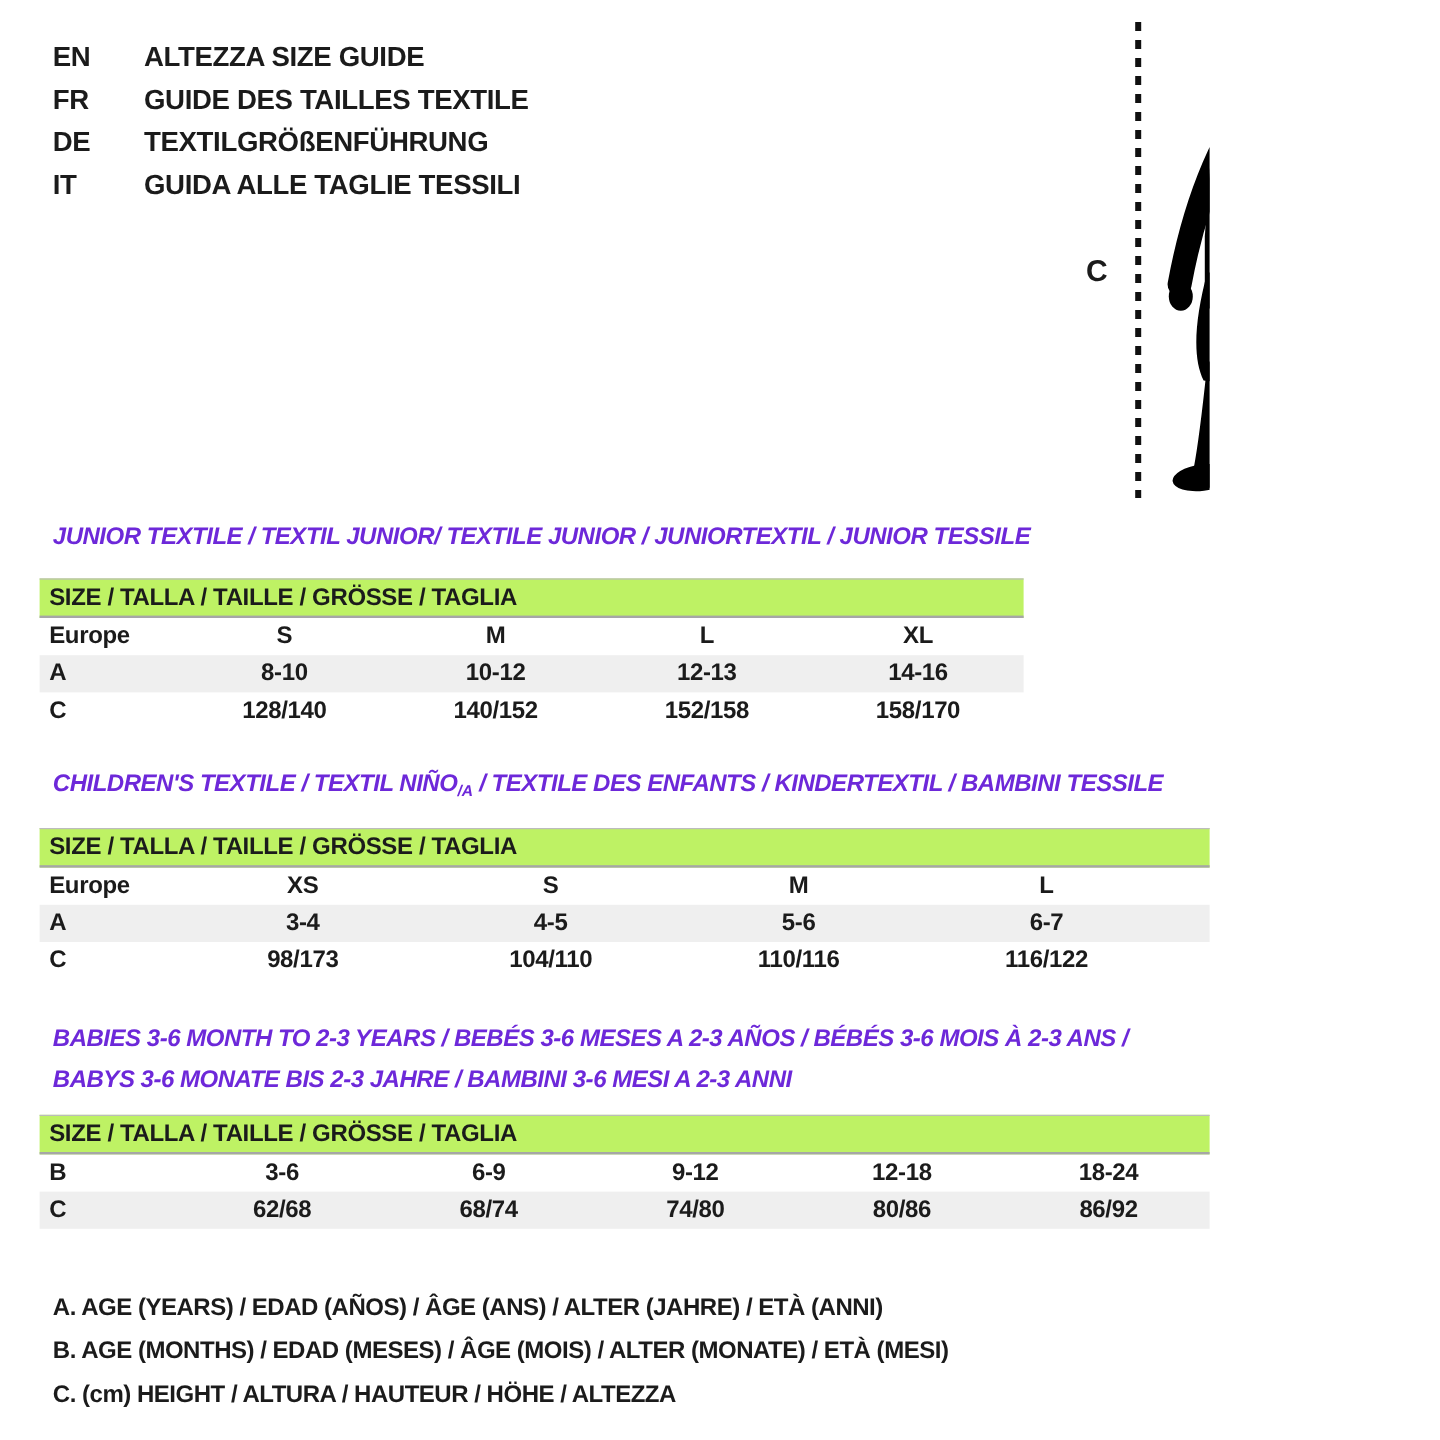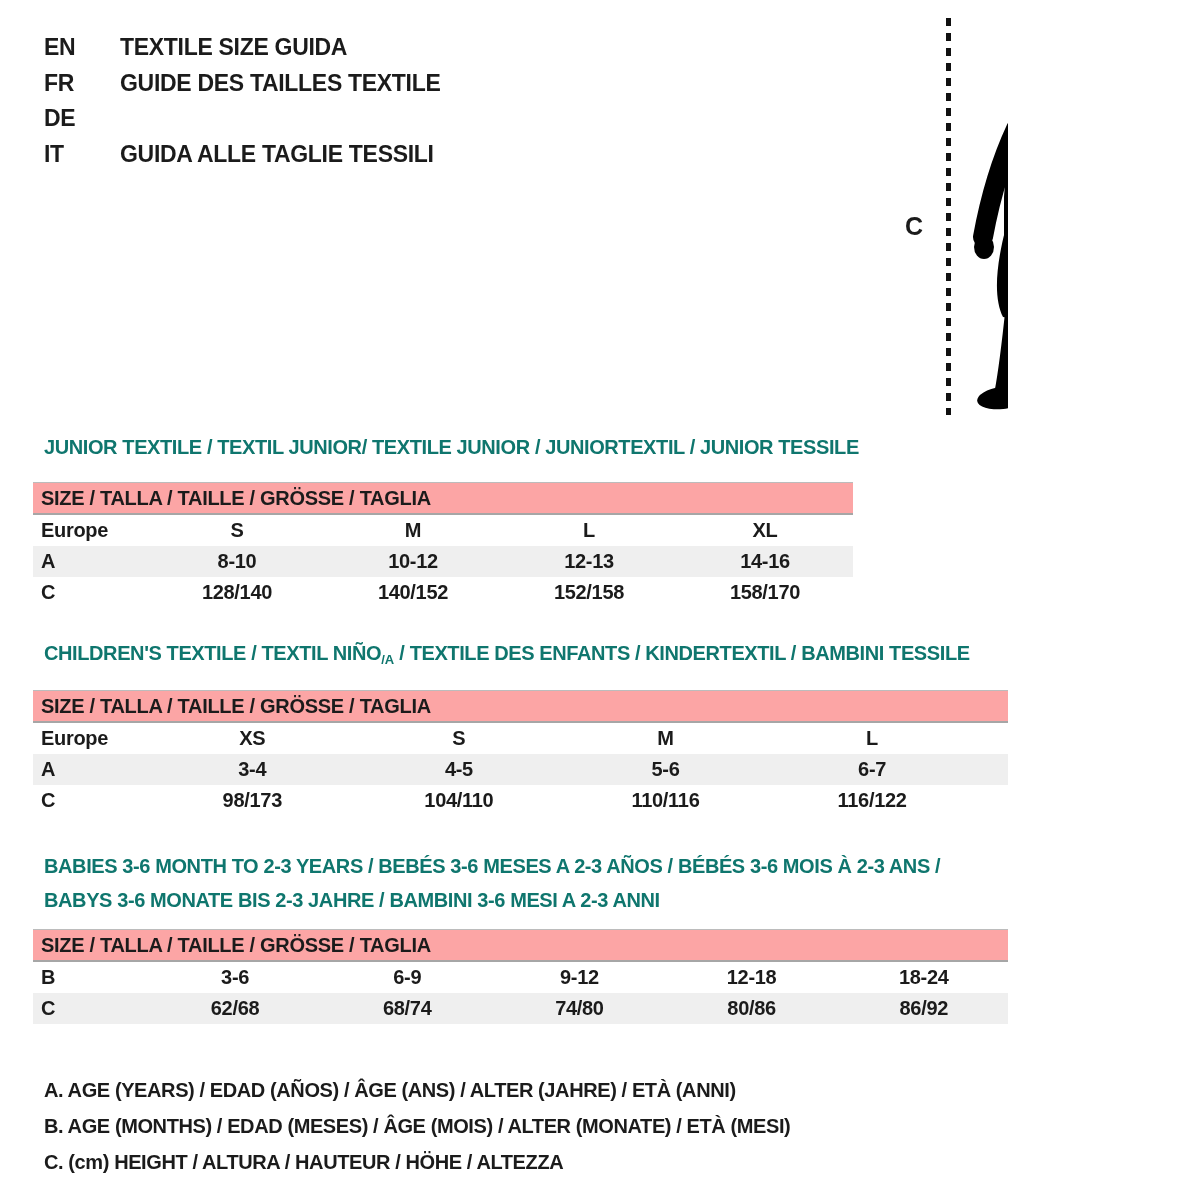--- a/index.html
+++ b/index.html
@@ -16,61 +16,62 @@
 
   
   .height-line {
     position:absolute; left:946px; top:18px; width:5px; height:397px;
     background:repeating-linear-gradient(to bottom, #101010 0 8px, transparent 8px 15px);
   }
   .height-label { position:absolute; left:905px; top:212px; font-size:25px; }
   .toddler { position:absolute; left:972px; top:16px; width:165px; height:394px; }
 
   
-  .heading { position:absolute; font-size:20px; letter-spacing:-0.4px; white-space:nowrap; color:#0f766e; }
+  .heading { position:absolute; font-size:20px; letter-spacing:-0.4px; white-space:nowrap; color:#6d28d9;font-style:italic; }
   .h-junior   { left:44px; top:436px; }
   .h-children { left:44px; top:642px; }
   .h-babies   { left:44px; top:849px; line-height:34px; }
   .sub { font-size:13px; vertical-align:-4px; letter-spacing:0; }
 
   
   .tbl { position:absolute; font-size:20px; letter-spacing:-0.3px; }
   .t-junior   { left:33px; top:482px; width:820px; }
   .t-children { left:33px; top:690px; width:1149px; }
   .t-babies   { left:33px; top:929px; width:1149px; }
   .tbl-head {
-    height:30px; background:#fca5a5;
+    height:30px; background:#bef264;
     border-top:1px solid #bcbcbc; border-bottom:2px solid #a6a6a6;
     display:flex; align-items:center;
   }
   .tbl-head .head-label { padding-left:8px; }
   .tbl-row { height:31px; display:flex; align-items:center; }
   .tbl-row.shaded { background:#efefef; }
   .cell { flex:1; text-align:center; }
   .cell.label { flex:0 0 108px; text-align:left; padding-left:8px; }
 
   
   .footnotes { position:absolute; left:44px; top:1072px; font-size:20px; line-height:36px; letter-spacing:-0.4px; }
 </style>
 </head>
 <body>
 
 <div class="page">
 
   <div class="lang-block">
     <div class="lang-row">
       <span class="lang-code">EN</span>
-      <span class="lang-title">TEXTILE SIZE GUIDA</span>
+      <span class="lang-title">ALTEZZA SIZE GUIDE</span>
     </div>
     <div class="lang-row">
       <span class="lang-code">FR</span>
       <span class="lang-title">GUIDE DES TAILLES TEXTILE</span>
     </div>
     <div class="lang-row">
       <span class="lang-code">DE</span>
+      <span class="lang-title">TEXTILGRÖßENFÜHRUNG</span>
     </div>
     <div class="lang-row">
       <span class="lang-code">IT</span>
       <span class="lang-title">GUIDA ALLE TAGLIE TESSILI</span>
     </div>
   </div>
 
   <div class="height-line"></div>
   <div class="height-label">C</div>
   <svg class="toddler" viewBox="0 0 165 392" xmlns="http://www.w3.org/2000/svg">

